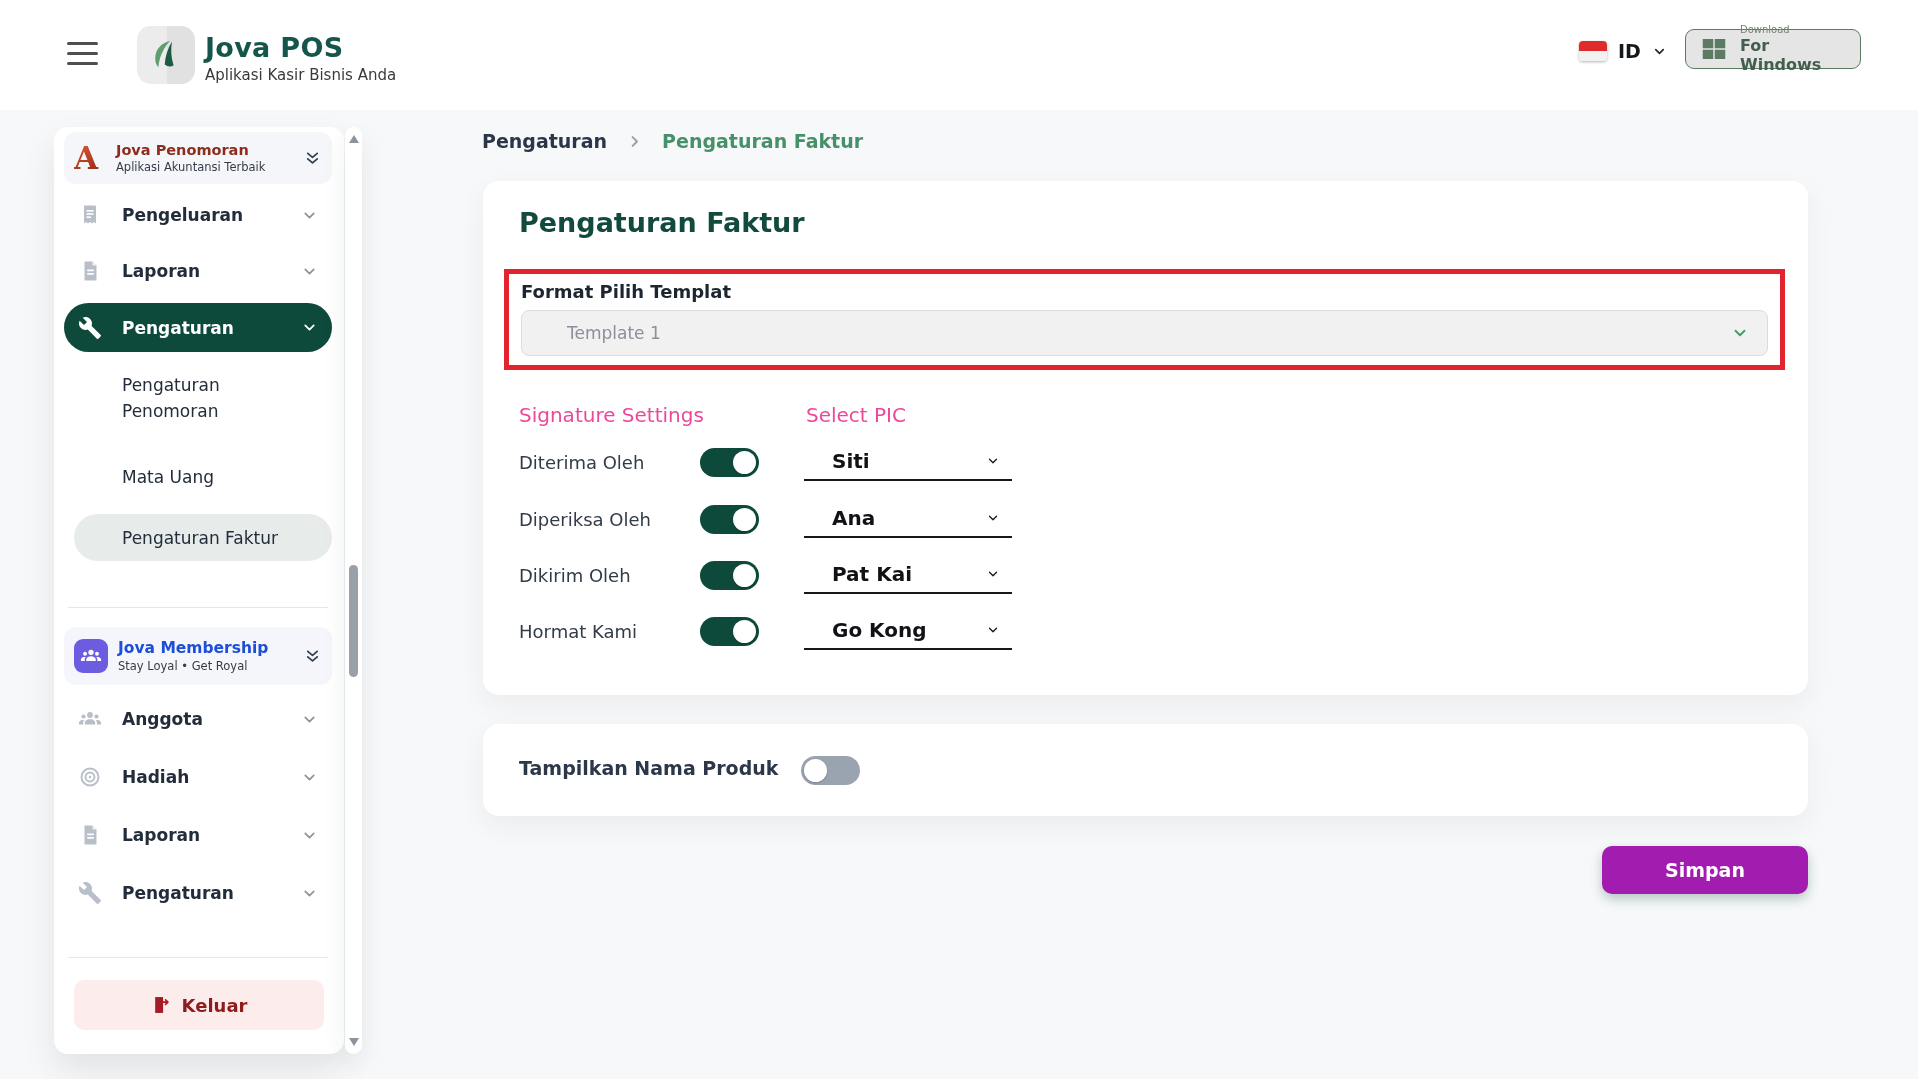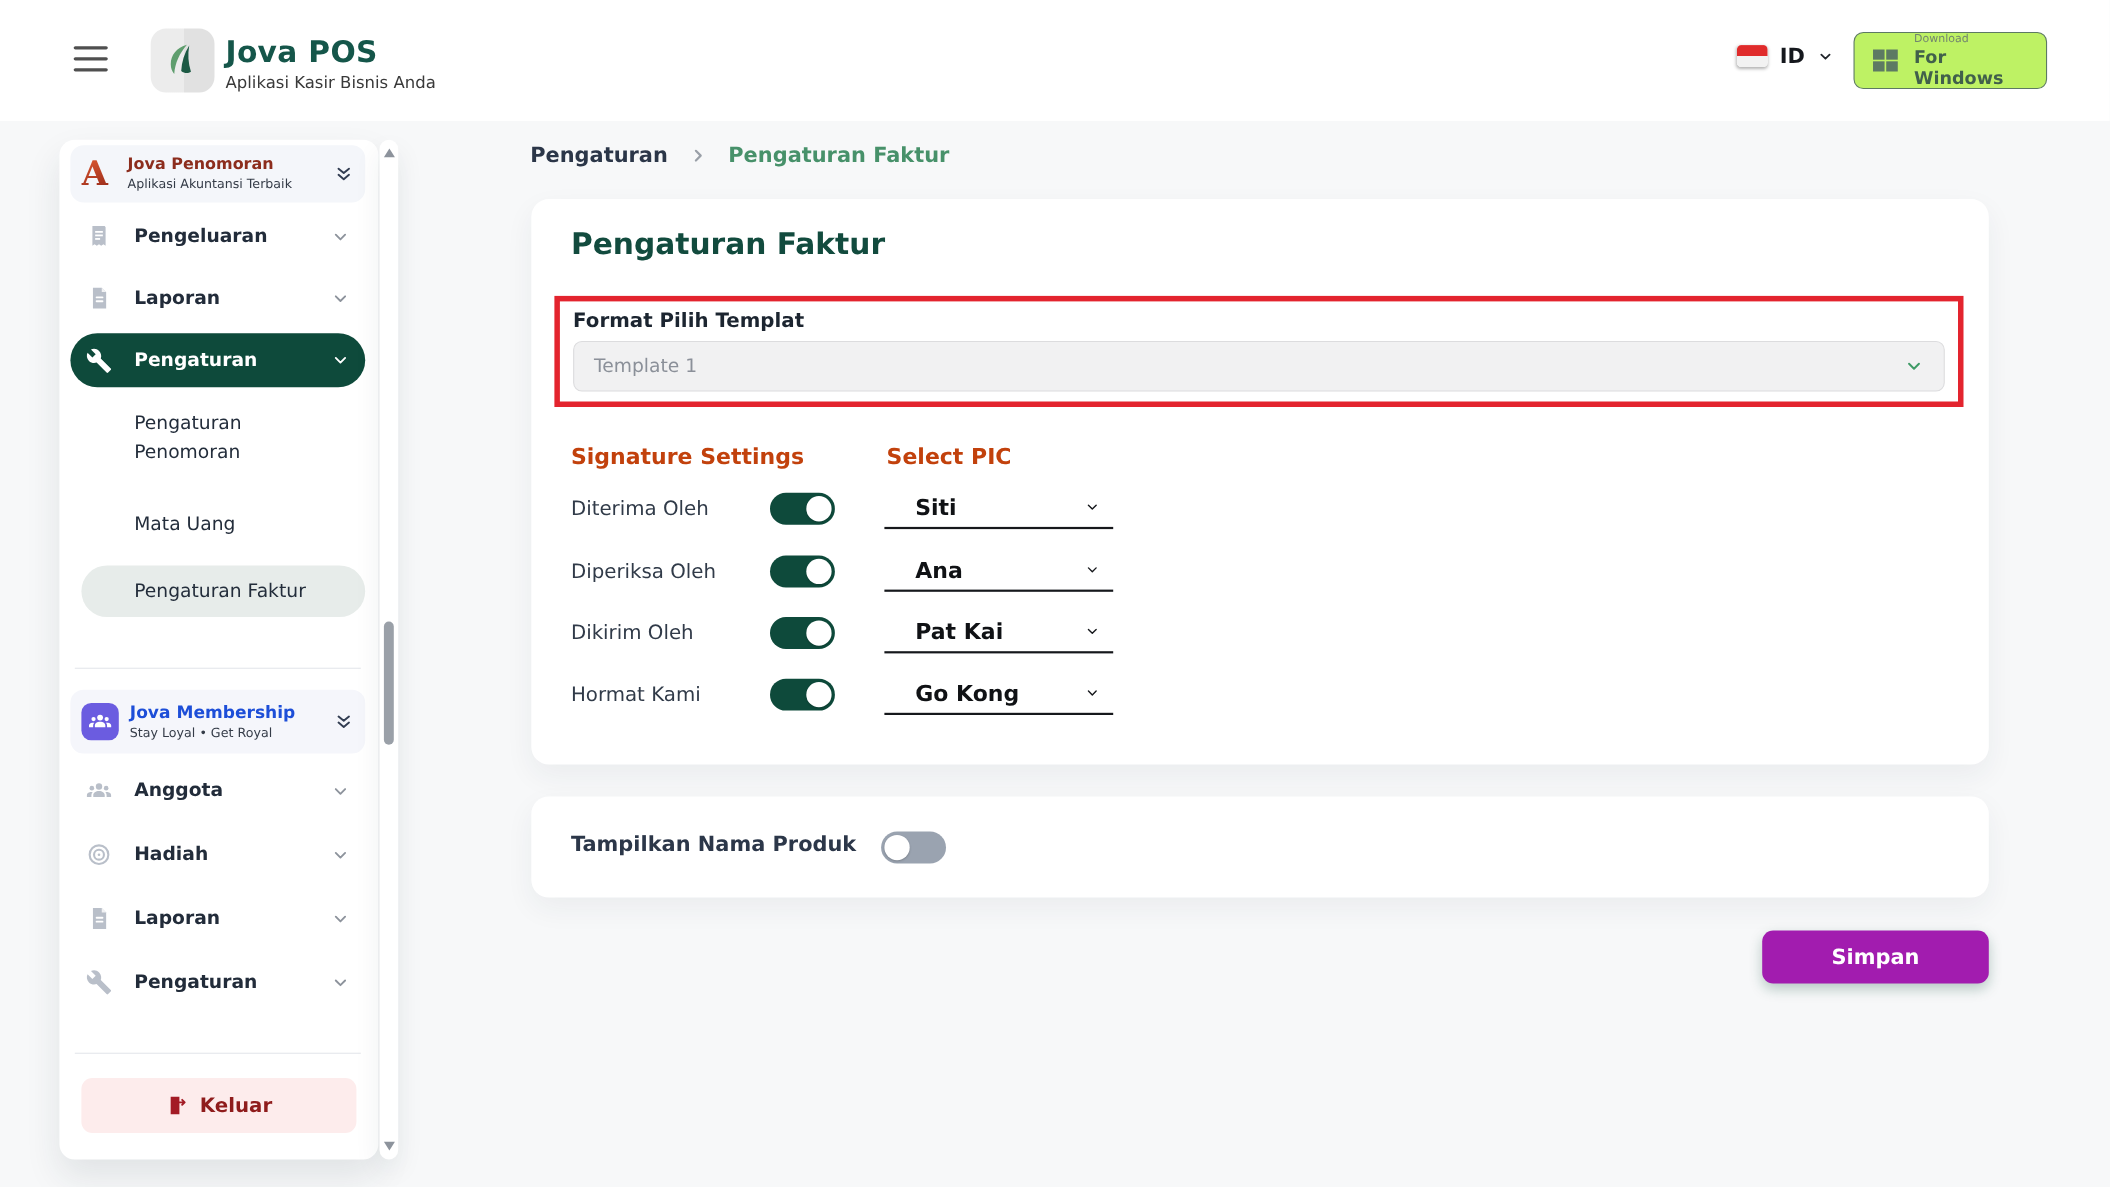--- a/index.html
+++ b/index.html
@@ -16,22 +16,22 @@
   .hamburger span { display:block; height:3px; background:#4f4f4f; border-radius:2px; margin-bottom:7px; }
   .logo-box { position:absolute; left:137px; top:26px; width:58px; height:58px; border-radius:14px;
     background:linear-gradient(90deg,#ececec 52%,#e1e1e1 52%); display:flex; align-items:center; justify-content:center; }
   .app-name { position:absolute; left:205px; top:32px; font-size:27px; font-weight:800; color:#15564a; letter-spacing:.3px; }
   .app-tagline { position:absolute; left:205px; top:66px; font-size:15px; color:#3a3a3a; }
   .lang { position:absolute; left:1579px; top:40px; display:flex; align-items:center; gap:11px; cursor:pointer; }
   .flag { width:28px; height:20px; border-radius:4px; overflow:hidden; box-shadow:0 1px 3px rgba(0,0,0,.3); }
   .flag .top { height:50%; background:#e02b2b; } .flag .bot { height:50%; background:#f2f2f2; }
   .lang-code { font-size:19px; font-weight:700; color:#15181d; }
   .lang-chev { color:#22262c; }
-  .download-btn { position:absolute; left:1685px; top:29px; width:176px; height:52px; border:1.5px solid #5d7a63;
-    border-radius:9px; background:#bef264; display:flex; align-items:center; gap:11px; padding:0 13px; cursor:pointer; }
+  .download-btn { position:absolute; left:1685px; top:29px; width:176px; height:40px; border:1.5px solid #5d7a63;
+    border-radius:9px; background:#e5e5e5; display:flex; align-items:center; gap:11px; padding:0 13px; cursor:pointer; }
   .win-icon { color:#5d7a63; }
   .dl-texts { display:flex; flex-direction:column; line-height:1.2; }
   .dl-small { font-size:10px; color:#72856f; }
   .dl-big { font-size:16px; color:#41604b; font-weight:600; }
 
   
   .sidebar { position:absolute; left:54px; top:127px; width:290px; height:927px; background:#fff;
     border-radius:14px; box-shadow:0 16px 32px rgba(30,45,60,.10); }
   .suite-header { position:absolute; left:10px; width:268px; display:flex; align-items:center;
     padding:0 10px; border-radius:12px; cursor:pointer; }
@@ -86,24 +86,24 @@
   .card1 { top:181px; height:514px; }
   .card2 { top:724px; height:92px; }
 
   .card-title { position:absolute; left:36px; top:26px; font-size:27px; font-weight:800; color:#124b3e; }
 
   .red-box { position:absolute; left:21px; top:88px; width:1281px; height:101px;
     border:5px solid #e3242e; padding:7px 12px; }
   .tpl-label { font-size:18px; font-weight:600; color:#1c2530; }
   .tpl-select { margin-top:8px; height:46px; background:#f1f1f2; border:1px solid #dcdcde; border-radius:8px;
     display:flex; align-items:center; justify-content:space-between; padding:0 18px; cursor:pointer; }
-  .tpl-value { font-size:17px; color:#8b9099; }
+  .tpl-value { font-size:17px; color:#8b9099;margin-left:27px; }
   .tpl-chev { color:#3f9b67; }
 
-  .sec-heading { position:absolute; top:222px; font-size:20px; font-weight:700; color:#c2410c;text-align:right; }
+  .sec-heading { position:absolute; top:222px; font-size:20px; font-weight:400; color:#ec4899;text-align:right; }
   .sec-heading.sig { left:36px; } .sec-heading.pic { left:323px; }
 
   .sig-row { position:absolute; left:0; width:100%; height:40px; }
   .sig-label { position:absolute; left:36px; top:9px; font-size:18px; font-weight:500; color:#313b49; }
   .toggle { width:59px; height:29px; border-radius:15px; background:#9aa3b0; position:relative; cursor:pointer; }
   .toggle .knob { position:absolute; top:3px; left:3px; width:23px; height:23px; border-radius:50%; background:#fff;
     box-shadow:0 1px 2px rgba(0,0,0,.2); }
   .toggle.on { background:#0e4a3b; }
   .toggle.on .knob { left:auto; right:3px; }
   .sig-toggle { position:absolute; left:217px; top:5px; }

